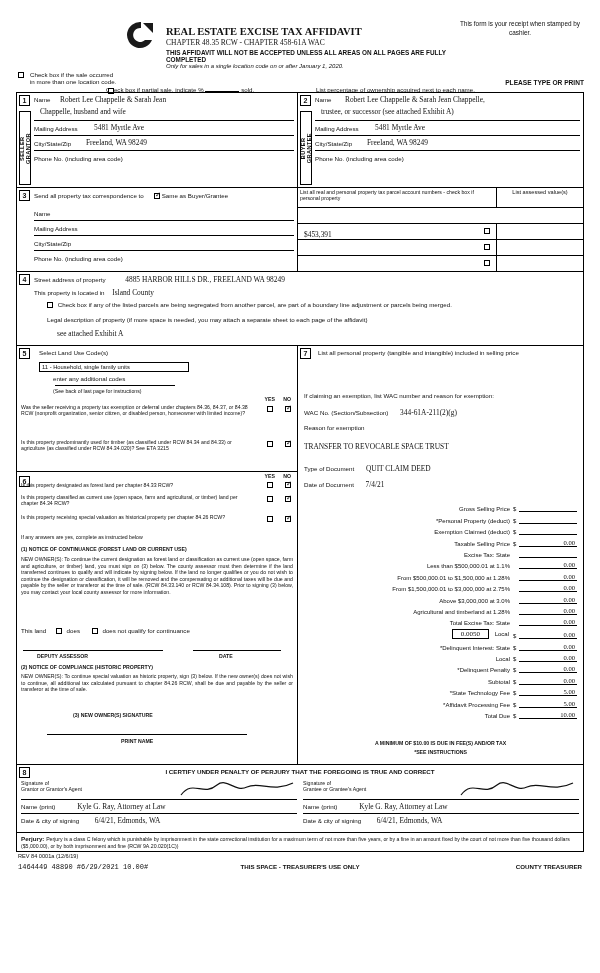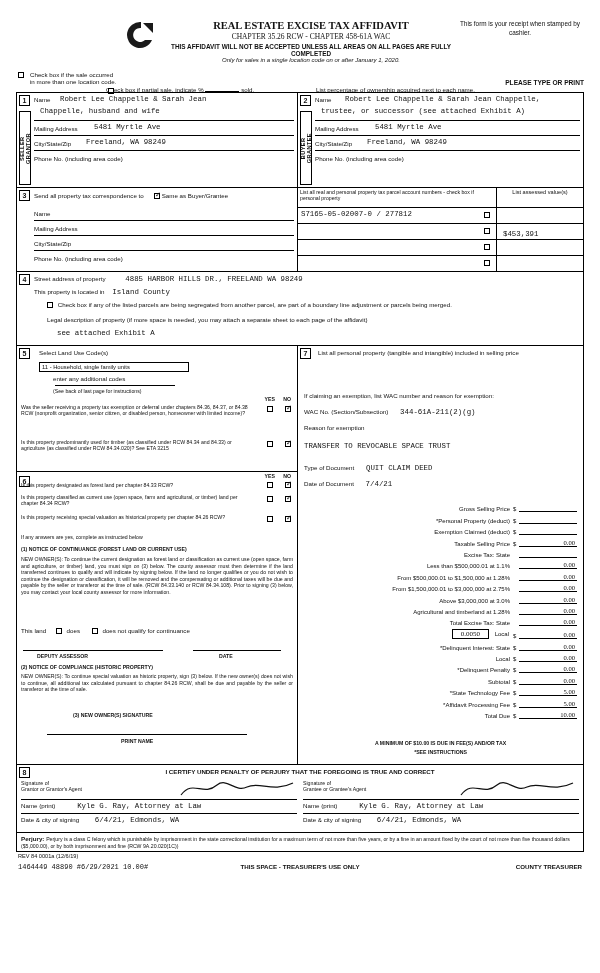--- a/index.html
+++ b/index.html
@@ -15,21 +15,21 @@
   }
   .page { position:relative; width:600px; height:973px; padding:14px 16px 0 16px; }
 
   
   .hdr { position:relative; height:56px; }
   .dept { position:absolute; left:18px; top:4px; width:150px; }
   .dept .d1 { font-size:7px; letter-spacing:.2px; }
   .dept .d2 { font-size:19px; font-weight:bold; font-family:"Liberation Serif", serif; line-height:1; }
   .dept .d3 { font-size:8px; font-family:"Liberation Serif", serif; }
   .logo { position:absolute; left:110px; top:6px; width:26px; height:26px; }
-  .title-block { position:absolute; left:150px; top:6px; width:290px; text-align:center; }
+  .title-block { position:absolute; left:150px; top:12px; width:290px; text-align:left; }
   .title-block .t1 { font-size:10.5px; font-weight:bold; font-family:"Liberation Serif", serif; }
   .title-block .t2 { font-size:7.5px; font-family:"Liberation Serif", serif; margin-top:1px;}
   .title-block .t3 { font-size:6.4px; font-weight:bold; margin-top:2px; }
   .title-block .t4 { font-size:6px; font-style:italic; }
   .receipt { position:absolute; right:0; top:6px; width:128px; text-align:center; font-size:6.4px; line-height:1.35; }
 
   .subline { position:relative; height:22px; font-size:6.2px; }
   .subline .cb { position:absolute; left:2px; top:2px; }
   .subline .s1 { position:absolute; left:14px; top:1px; }
   .subline .s2 { position:absolute; left:14px; top:8px; }
@@ -38,21 +38,21 @@
   .subline .ptp { position:absolute; right:0; top:9px; font-weight:bold; font-size:6.6px; }
 
   .box { border:1px solid #000; }
   .num {
     display:inline-block; border:1px solid #000; width:11px; height:11px;
     text-align:center; line-height:10px; font-size:7px; font-weight:bold; background:#fff;
   }
   .cb { display:inline-block; width:6px; height:6px; border:1px solid #000; background:#fff; vertical-align:middle; }
   .cb.ck { position:relative; }
   .cb.ck:after { content:"\2713"; position:absolute; left:0px; top:-3px; font-size:7px; line-height:7px; }
-  .hw { font-family:Liberation Mono, monospace; font-size:7.4px; }
+  .hw { font-family:Liberation Serif, serif; font-size:7.4px; }
 
   
   .grid2 { display:flex; }
   .col { border:1px solid #000; }
 
   .vlabel {
     writing-mode:vertical-rl; transform:rotate(180deg);
     font-size:5.6px; font-weight:bold; letter-spacing:.4px; text-align:center;
   }
 
@@ -72,21 +72,21 @@
 
   <div class="hdr">
     <div class="logo">
       <svg viewBox="0 0 30 30" width="30" height="30">
         <path d="M15 2 A13 13 0 1 0 26 20 L19 20 A7 7 0 1 1 15 8 Z" fill="#1a1a1a"></path>
         <path d="M17 3 L27 3 L27 13 Z" fill="#1a1a1a"></path>
       </svg>
     </div>
     <div class="title-block">
       <div class="t1">REAL ESTATE EXCISE TAX AFFIDAVIT</div>
-      <div class="t2">CHAPTER 35.26 RCW - CHAPTER 458-61A WAC</div>
+      <div class="t2">CHAPTER 48.35 RCW - CHAPTER 458-61A WAC</div>
       <div class="t3">THIS AFFIDAVIT WILL NOT BE ACCEPTED UNLESS ALL AREAS ON ALL PAGES ARE FULLY COMPLETED</div>
       <div class="t4">Only for sales in a single location code on or after January 1, 2020.</div>
     </div>
     <div class="receipt">This form is your receipt when stamped by cashier.</div>
   </div>
 
   <div class="subline">
     <span class="cb"></span>
     <span class="s1">Check box if the sale occurred</span>
     <span class="s2">in more than one location code.</span>
@@ -180,24 +180,20 @@
         </div>
       </div>
     </div>
 
     <div class="col" style="width:286px;position:relative;height:84px;border-top:none;border-left:none;">
       <div style="display:flex;border-bottom:1px solid #000;height:20px;">
         <div style="flex:1;border-right:1px solid #000;padding:1px 2px;" class="xsmall">List all real and personal property tax parcel account numbers - check box if personal property</div>
         <div style="width:86px;padding:1px 2px;text-align:center;" class="small">List assessed value(s)</div>
       </div>
       <div style="display:flex;border-bottom:1px solid #000;height:16px;">
-        <div style="flex:1;border-right:1px solid #000;position:relative;">
-          <span class="hw" style="position:absolute;left:3px;top:2px;">S7165-05-02007-0 / 277812</span>
-          <span class="cb" style="position:absolute;right:6px;top:4px;"></span>
-        </div>
         <div style="width:86px;position:relative;">
           <span class="hw" style="position:absolute;left:6px;top:2px;margin-top:20px;">$453,391</span>
         </div>
       </div>
       <div style="display:flex;border-bottom:1px solid #000;height:16px;">
         <div style="flex:1;border-right:1px solid #000;position:relative;">
           <span class="hw" style="position:absolute;left:3px;top:2px;"></span>
           <span class="cb" style="position:absolute;right:6px;top:4px;"></span>
         </div>
         <div style="width:86px;position:relative;">

